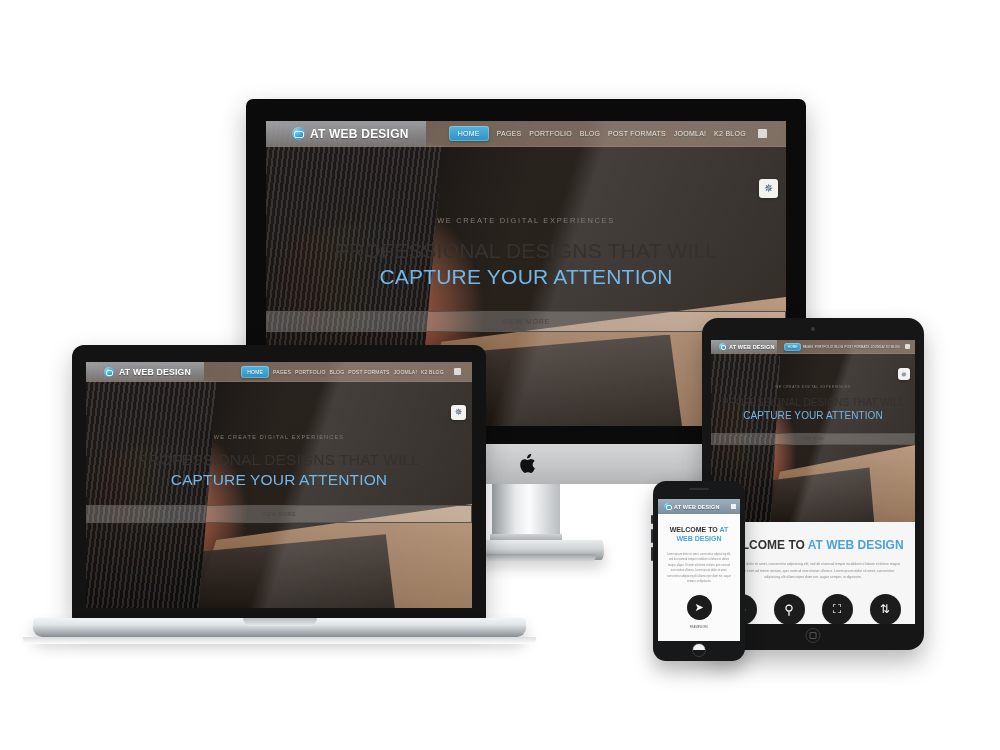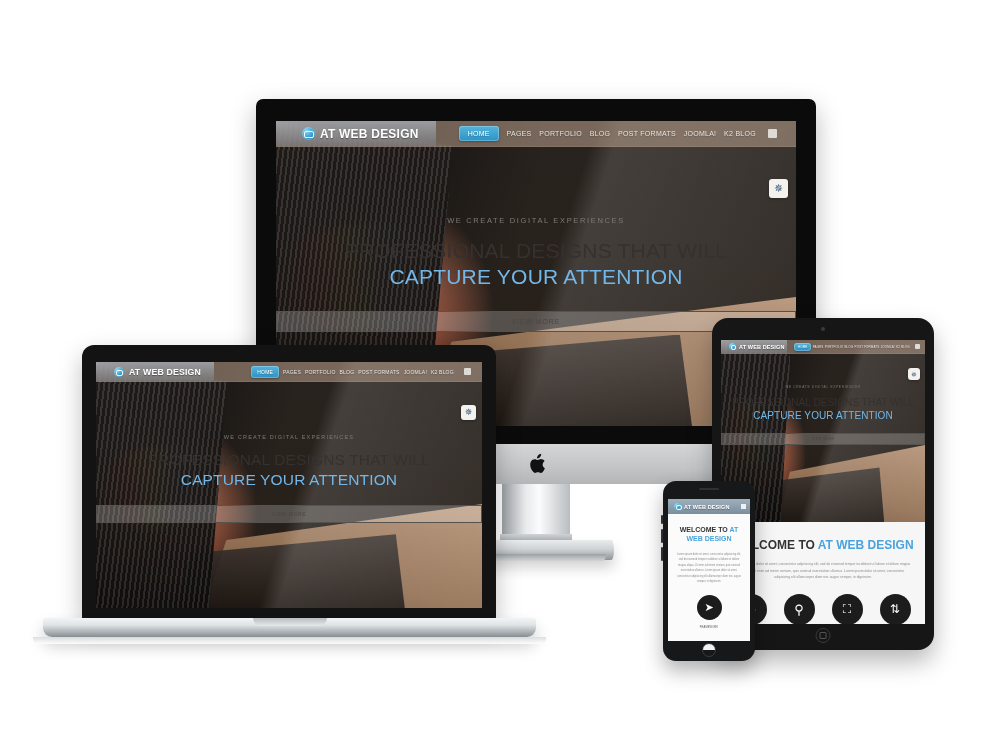--- a/index.html
+++ b/index.html
@@ -4,21 +4,21 @@
 <title>AT Web Design — Responsive Showcase</title>
 <style>
   html,body{margin:0;padding:0;}
   body{
     width:1000px;height:750px;
     background:#ffffff;
     font-family:"Liberation Sans", sans-serif;
     overflow:hidden;
     position:relative;
   }
-  .stage{position:absolute;inset:0;margin-left:10px;}
+  .stage{position:absolute;inset:0;}
 
   
   .site{position:absolute;inset:0;overflow:hidden;background:#d9c0a5;}
   .site-photo{
     position:absolute;inset:0;
     background:
       linear-gradient(105deg, rgba(0,0,0,.55) 0%, rgba(0,0,0,.35) 26%, rgba(255,255,255,0) 46%),
       radial-gradient(ellipse 45% 70% at 14% 62%, rgba(255,170,40,.85) 0%, rgba(220,70,40,.55) 28%, rgba(20,16,14,.9) 62%),
       radial-gradient(ellipse 40% 60% at 30% 40%, rgba(255,240,200,.35) 0%, rgba(40,30,24,.0) 60%),
       linear-gradient(180deg,#e8d2b8 0%, #e2c6a7 42%, #c9a585 70%, #8d6a4e 100%);

